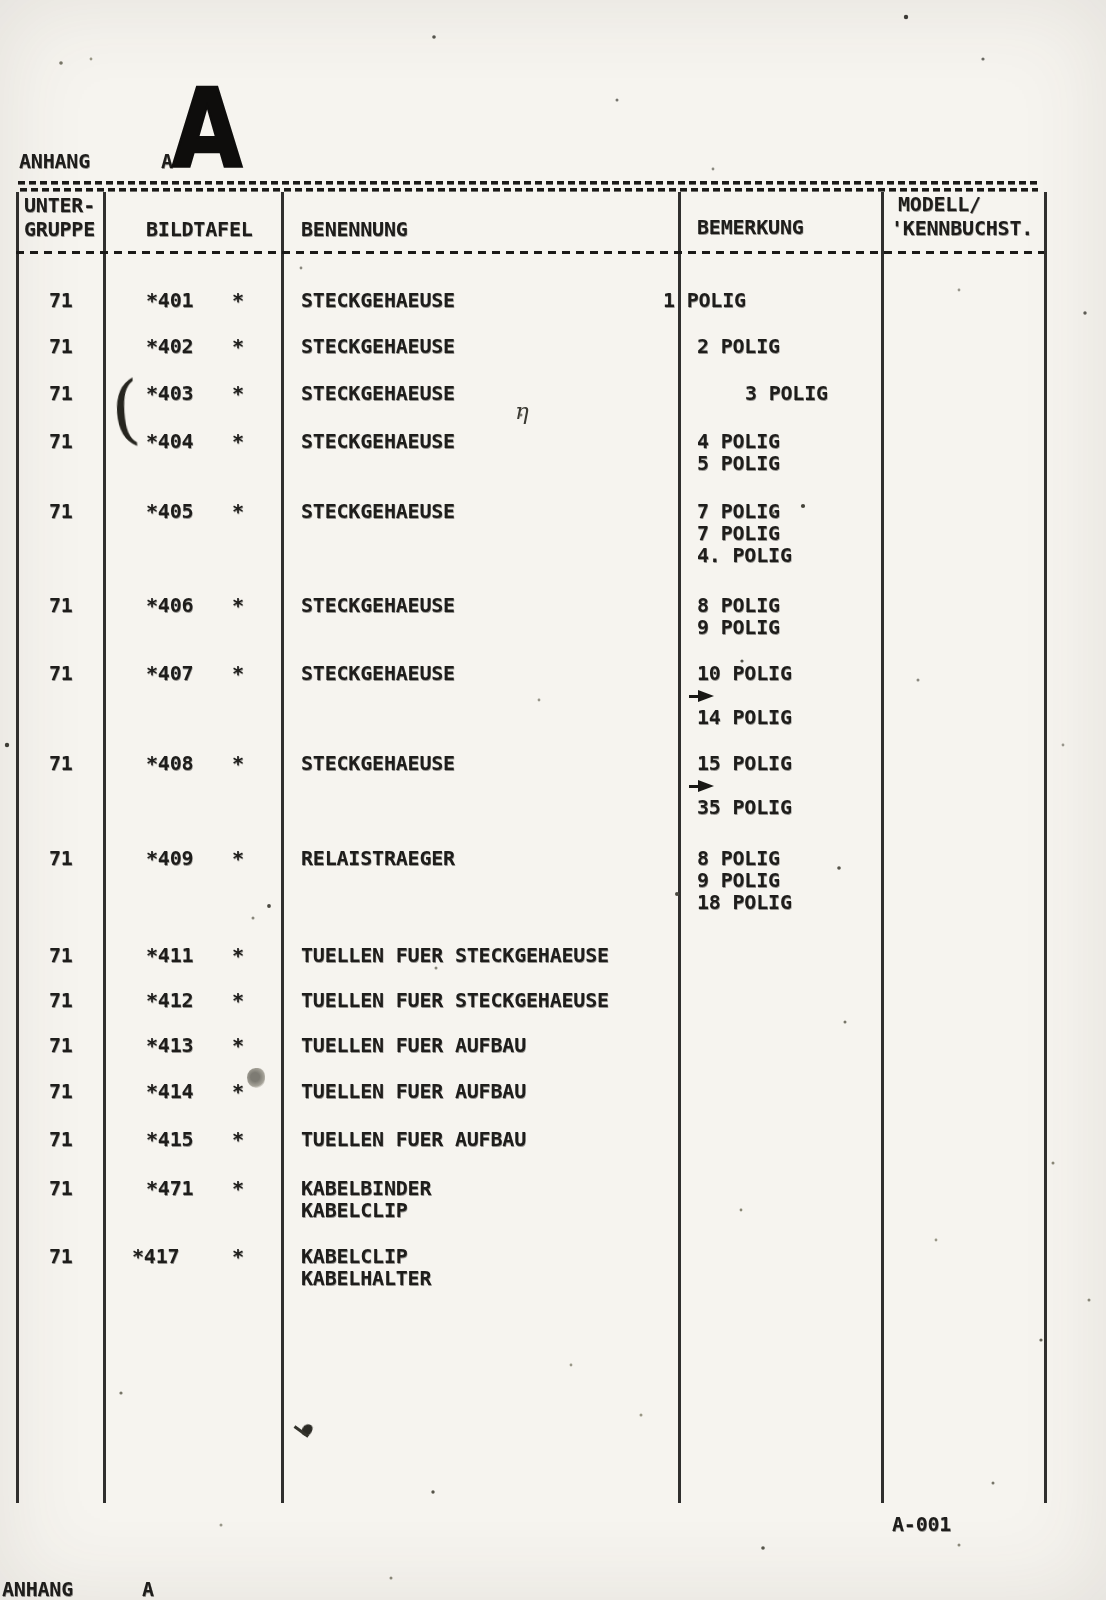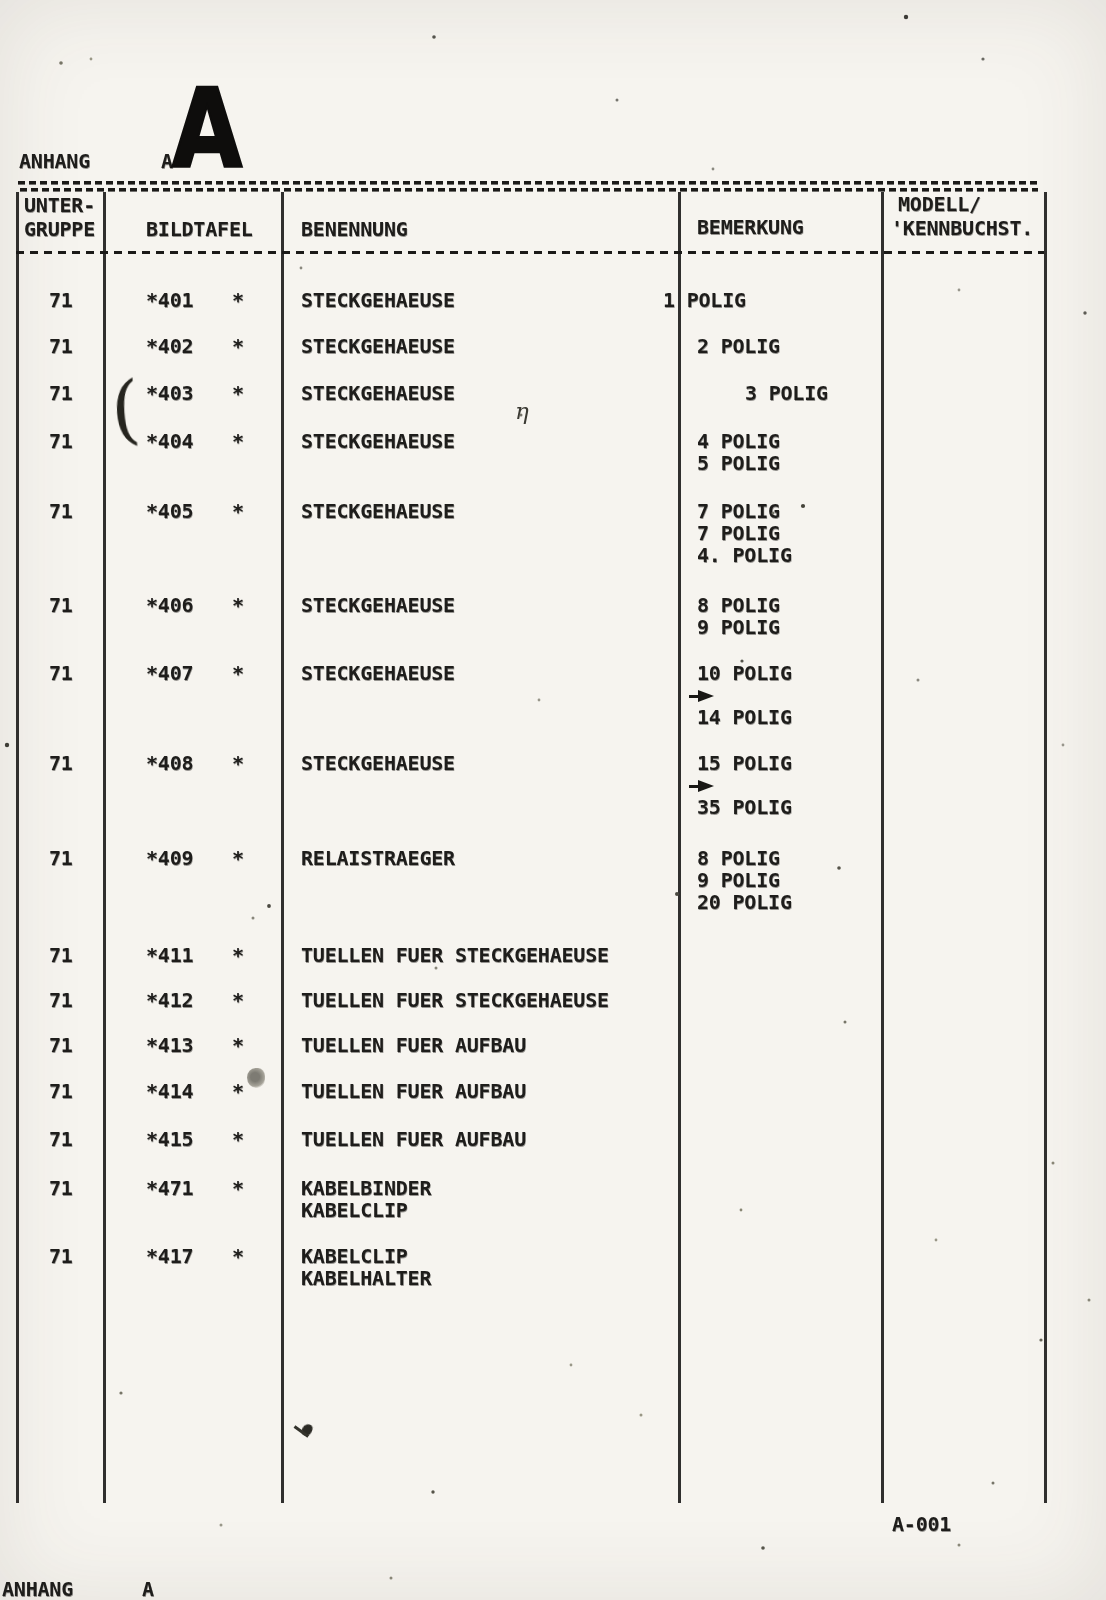--- a/index.html
+++ b/index.html
@@ -154,21 +154,21 @@
       <span class="t" style="left: 301px; top: 755px;">STECKGEHAEUSE</span>
       <span class="t" style="left: 697px; top: 755px;">15 POLIG</span>
       <span class="hand-arrow" style="left: 689px; top: 780px;"></span>
       <span class="t" style="left: 697px; top: 799px;">35 POLIG</span>
       <span class="t" style="left: 49px; top: 850px;">71</span>
       <span class="t" style="left: 146px; top: 850px;">*409</span>
       <span class="t" style="left: 232px; top: 850px;">*</span>
       <span class="t" style="left: 301px; top: 850px;">RELAISTRAEGER</span>
       <span class="t" style="left: 697px; top: 850px;">8 POLIG</span>
       <span class="t" style="left: 697px; top: 872px;">9 POLIG</span>
-      <span class="t" style="left: 697px; top: 894px;">20 POLIG</span>
+      <span class="t" style="left: 697px; top: 894px;">18 POLIG</span>
       <span class="t" style="left: 49px; top: 947px;">71</span>
       <span class="t" style="left: 146px; top: 947px;">*411</span>
       <span class="t" style="left: 232px; top: 947px;">*</span>
       <span class="t" style="left: 301px; top: 947px;">TUELLEN FUER STECKGEHAEUSE</span>
       <span class="t" style="left: 49px; top: 992px;">71</span>
       <span class="t" style="left: 146px; top: 992px;">*412</span>
       <span class="t" style="left: 232px; top: 992px;">*</span>
       <span class="t" style="left: 301px; top: 992px;">TUELLEN FUER STECKGEHAEUSE</span>
       <span class="t" style="left: 49px; top: 1037px;">71</span>
       <span class="t" style="left: 146px; top: 1037px;">*413</span>
@@ -181,21 +181,21 @@
       <span class="t" style="left: 49px; top: 1131px;">71</span>
       <span class="t" style="left: 146px; top: 1131px;">*415</span>
       <span class="t" style="left: 232px; top: 1131px;">*</span>
       <span class="t" style="left: 301px; top: 1131px;">TUELLEN FUER AUFBAU</span>
       <span class="t" style="left: 49px; top: 1180px;">71</span>
       <span class="t" style="left: 146px; top: 1180px;">*471</span>
       <span class="t" style="left: 232px; top: 1180px;">*</span>
       <span class="t" style="left: 301px; top: 1180px;">KABELBINDER</span>
       <span class="t" style="left: 301px; top: 1202px;">KABELCLIP</span>
       <span class="t" style="left: 49px; top: 1248px;">71</span>
-      <span class="t" style="left: 146px; top: 1248px;">*417</span>
+      <span class="t" style="left: 132px; top: 1248px;">*417</span>
       <span class="t" style="left: 232px; top: 1248px;">*</span>
       <span class="t" style="left: 301px; top: 1248px;">KABELCLIP</span>
       <span class="t" style="left: 301px; top: 1270px;">KABELHALTER</span>
     </div>
 
   <span class="hand-paren">(</span>
   <span class="hand-eta">η</span>
   <div class="ink-blob"></div>
   <div class="scribble"></div>
 

